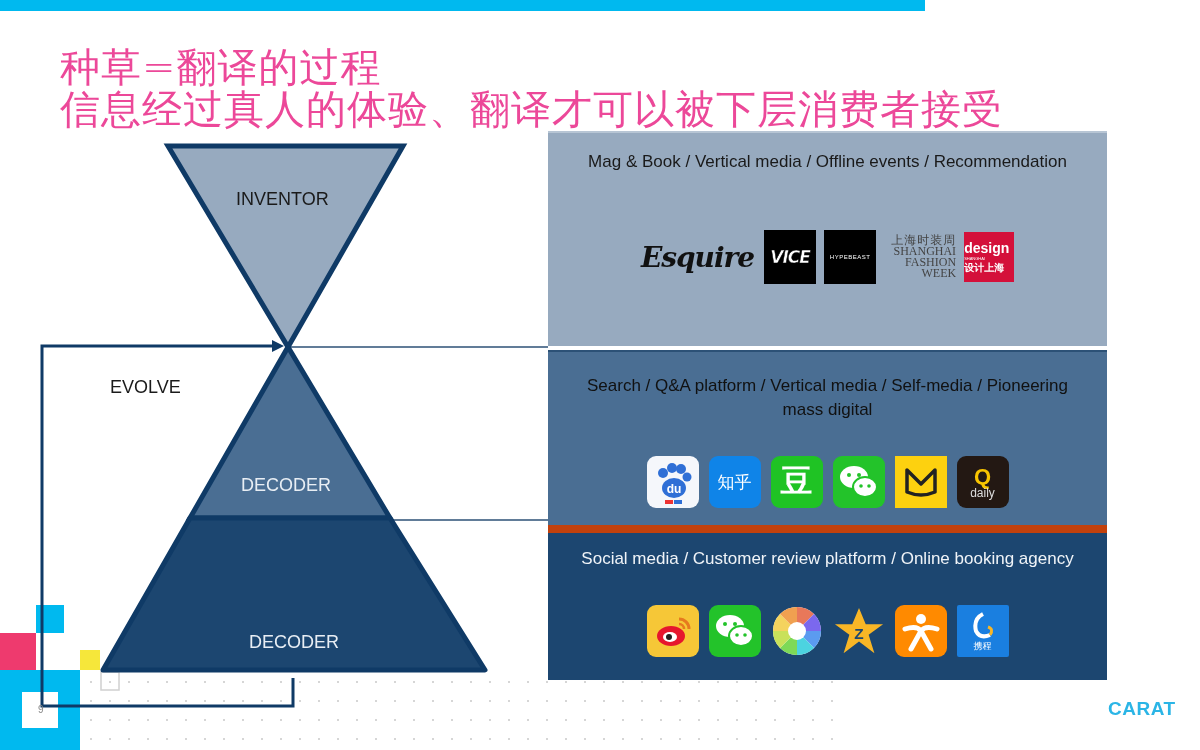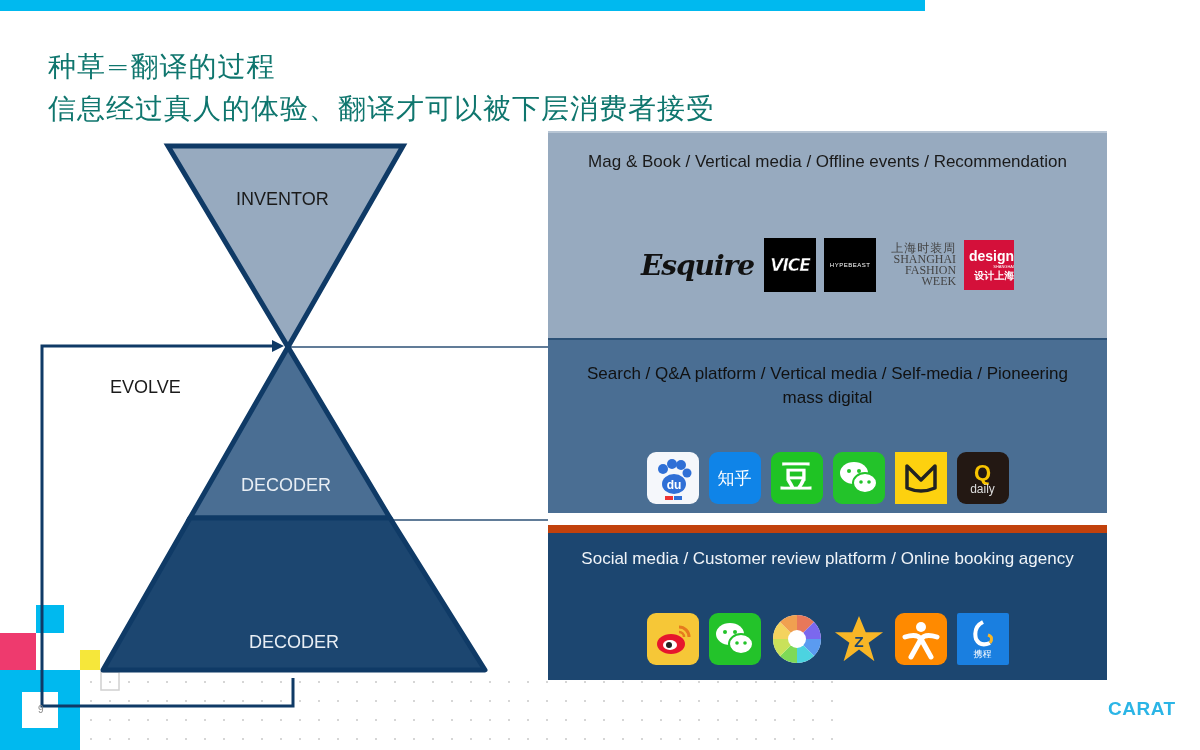--- a/index.html
+++ b/index.html
@@ -1,38 +1,38 @@
 <!DOCTYPE html>
 <html><head>
 <meta charset="utf-8">
 <style>
   html, body { margin:0; padding:0; }
   body { width:1200px; height:750px; position:relative; overflow:hidden; background:#ffffff; font-family:"Liberation Sans", sans-serif; }
   .topbar { position:absolute; left:0; top:0; width:925px; height:11px; background:#00b9ef; }
-  .title { position:absolute; left:48px; top:46px; font-family:"DejaVu Sans", sans-serif; font-size:28px; line-height:42px; color:#0f766e; font-weight:300; letter-spacing:1px; }
+  .title { position:absolute; left:60px; top:46px; font-family:"DejaVu Sans", sans-serif; font-size:40px; line-height:42px; color:#ec4899; font-weight:300; letter-spacing:1px; }
   .diagram { position:absolute; left:0; top:0; }
   .panel { position:absolute; left:548px; width:559px; box-sizing:border-box; text-align:center; }
-  .panel .caption { font-size:17px; line-height:24px; padding:16px 20px; }
+  .panel .caption { font-size:17px; line-height:24px; padding:8px 20px; }
   .p1 { top:131px; height:215px; background:#97aabf; color:#1a1a1a; border-top:2px solid #b7c5d4; }
-  .p2 { top:338px; height:175px; background:#4a6e93; color:#111; border-top:2px solid #2c5176; }
+  .p2 { top:350px; height:175px; background:#4a6e93; color:#111; border-top:2px solid #2c5176; }
   .p3 { top:525px; height:155px; background:#1c4670; color:#f0f4f8; border-top:8px solid #c2410c; }
   .p1 .caption { padding-top:17px; }
   .p2 .caption { padding-top:22px; }
   .p3 .caption { padding-top:14px; }
   .logos { display:flex; justify-content:center; align-items:center; gap:8px; }
   .p1 .logos { margin-top:48px; }
   .p2 .logos { margin-top:26px; gap:10px; }
   .p3 .logos { margin-top:26px; gap:10px; }
   .esquire { font-family:"DejaVu Serif", serif; font-style:italic; font-weight:bold; font-size:28px; color:#111; letter-spacing:-1px; margin-right:2px; }
   .blackbox { width:52px; height:54px; background:#000; color:#fff; display:flex; align-items:center; justify-content:center; }
   .vice { font-family:"DejaVu Sans", sans-serif; font-weight:bold; font-style:italic; font-size:17px; letter-spacing:-1px; -webkit-text-stroke:0.5px #000; }
   .hype { font-size:6px; letter-spacing:0.5px; }
   .sfw { font-family:"Liberation Serif", serif; color:#444; font-size:12px; line-height:11px; text-align:right; width:72px; }
   .sfw .cn { font-size:12px; letter-spacing:1px; }
-  .design { width:50px; height:50px; background:#d4103a; color:#fff; display:flex; flex-direction:column; align-items:flex-end; justify-content:center; }
+  .design { width:50px; height:50px; background:#d4103a; color:#fff; display:flex; flex-direction:column; align-items:flex-start; justify-content:center; }
   .design .d1 { font-weight:bold; font-size:14px; line-height:15px; }
   .design .d2 { font-size:4px; line-height:6px; }
   .design .d3 { font-size:10px; line-height:12px; font-weight:bold; }
   .app { width:52px; height:52px; border-radius:9px; display:flex; align-items:center; justify-content:center; position:relative; overflow:hidden; }
   .label { position:absolute; font-size:18px; }
   .carat { position:absolute; left:1108px; top:698px; color:#2bb5e6; font-weight:bold; font-size:19px; letter-spacing:0.5px; }
   .pagenum { position:absolute; left:38px; top:704px; font-size:10px; color:#888; }
 </style>
 </head>
 <body>

